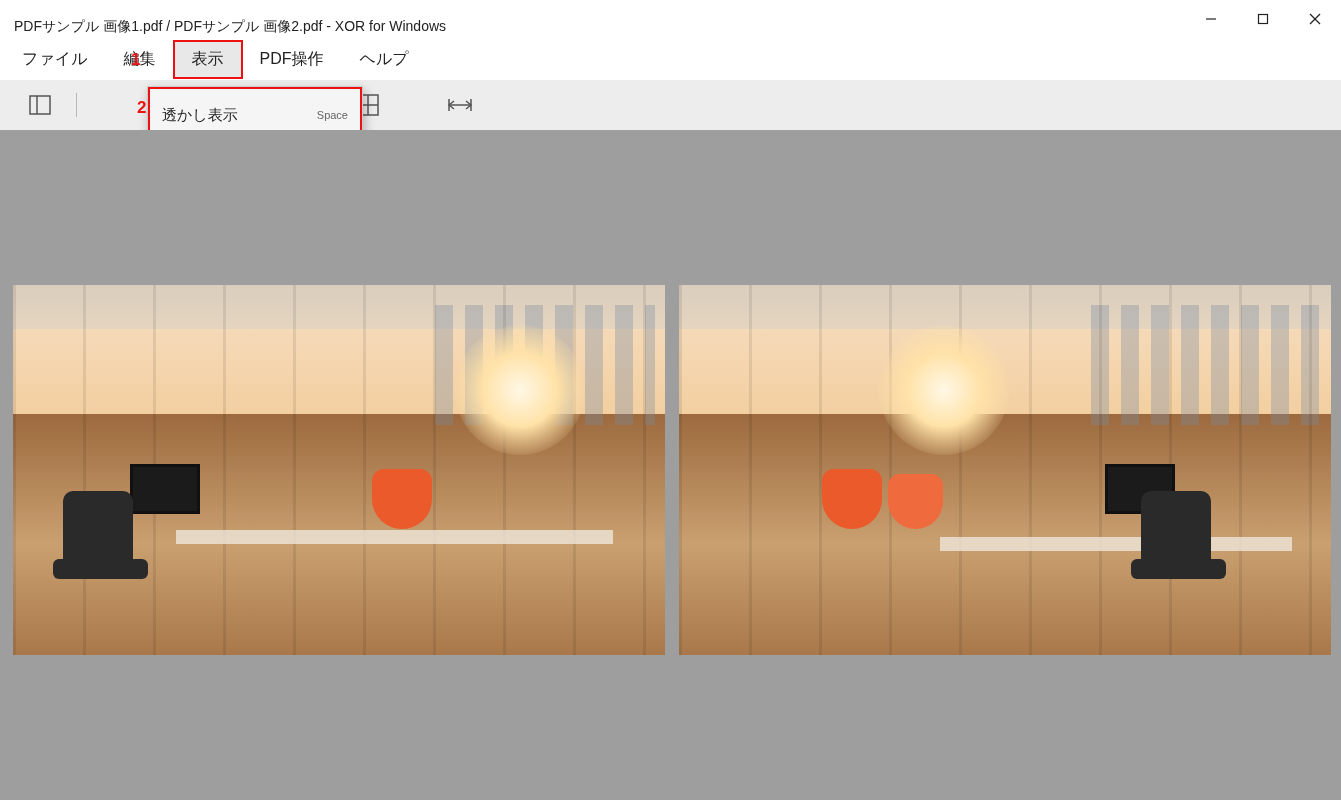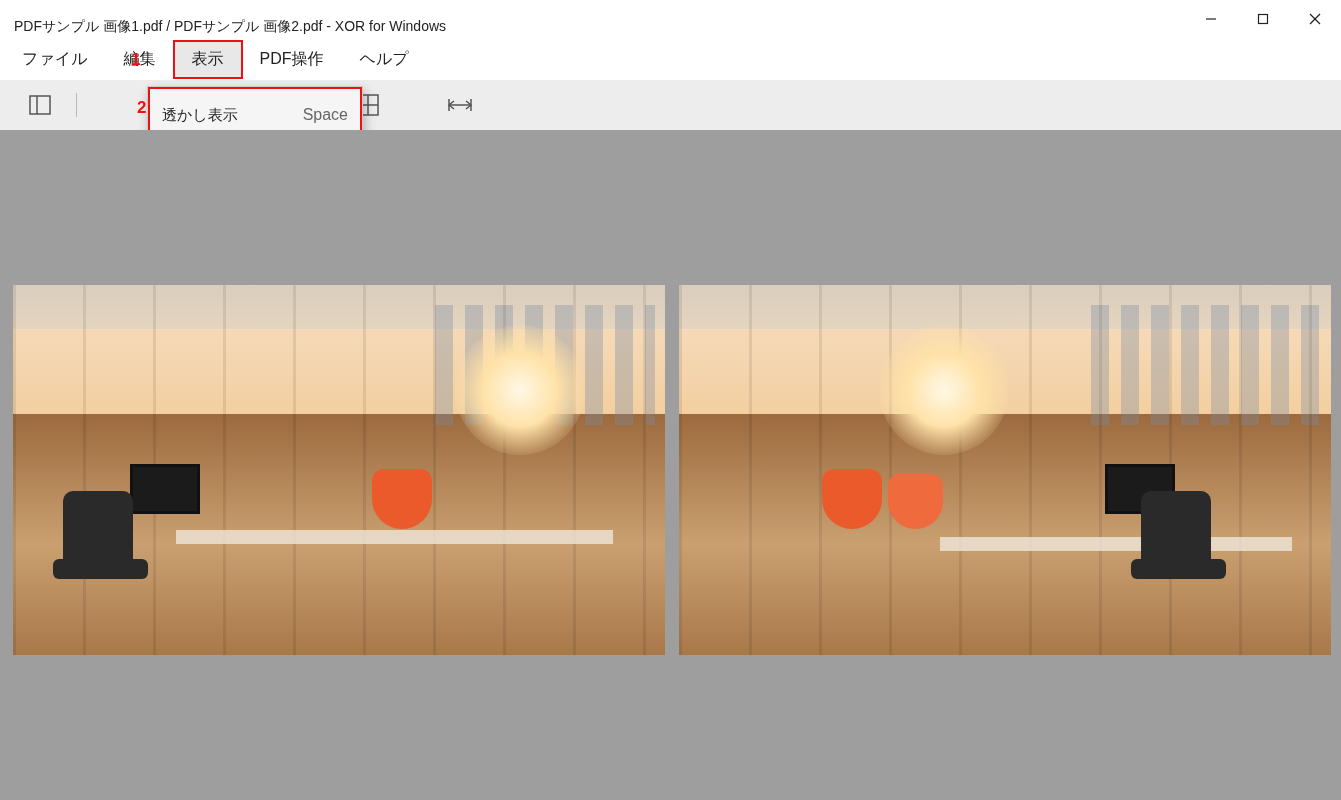--- a/index.html
+++ b/index.html
@@ -22,21 +22,21 @@
   
   .toolbar { height:50px; background:#ededed; display:flex; align-items:center; padding:0 14px; gap:0; }
   .tool-btn { width:52px; height:40px; display:flex; align-items:center; justify-content:center; }
   .tool-sep { width:1px; height:24px; background:#b8b8b8; margin:0 10px; }
   .tool-btn svg { stroke:#555; stroke-width:1.5; fill:none; }
 
   
   .dropdown { position:absolute; left:147px; top:86px; width:216px; background:#f5f5f5; border:1px solid #ccc; box-shadow:2px 4px 10px rgba(0,0,0,.25); font-size:15px; }
   .dd-item { display:flex; justify-content:space-between; align-items:center; height:56px; padding:0 14px; color:#222; cursor:default; }
   .dd-item.disabled { color:#999; }
-  .dd-item .shortcut { font-size:16px; color:#666; }
+  .dd-item .shortcut { font-size:11px; color:#666; }
   .dd-item.disabled .shortcut { color:#bbb; }
   .dd-item.highlight { position:relative; }
   .dd-item.highlight .redbox { position:absolute; inset:0; border:2px solid #e11; pointer-events:none; }
   .dd-sep { height:1px; background:#ddd; margin:0; }
 
   
   .callout { position:absolute; font-weight:700; color:#e11; font-size:17px; z-index:50; }
 
   
   .content { position:absolute; left:0; top:130px; right:0; bottom:0; background:#9e9e9e; }

